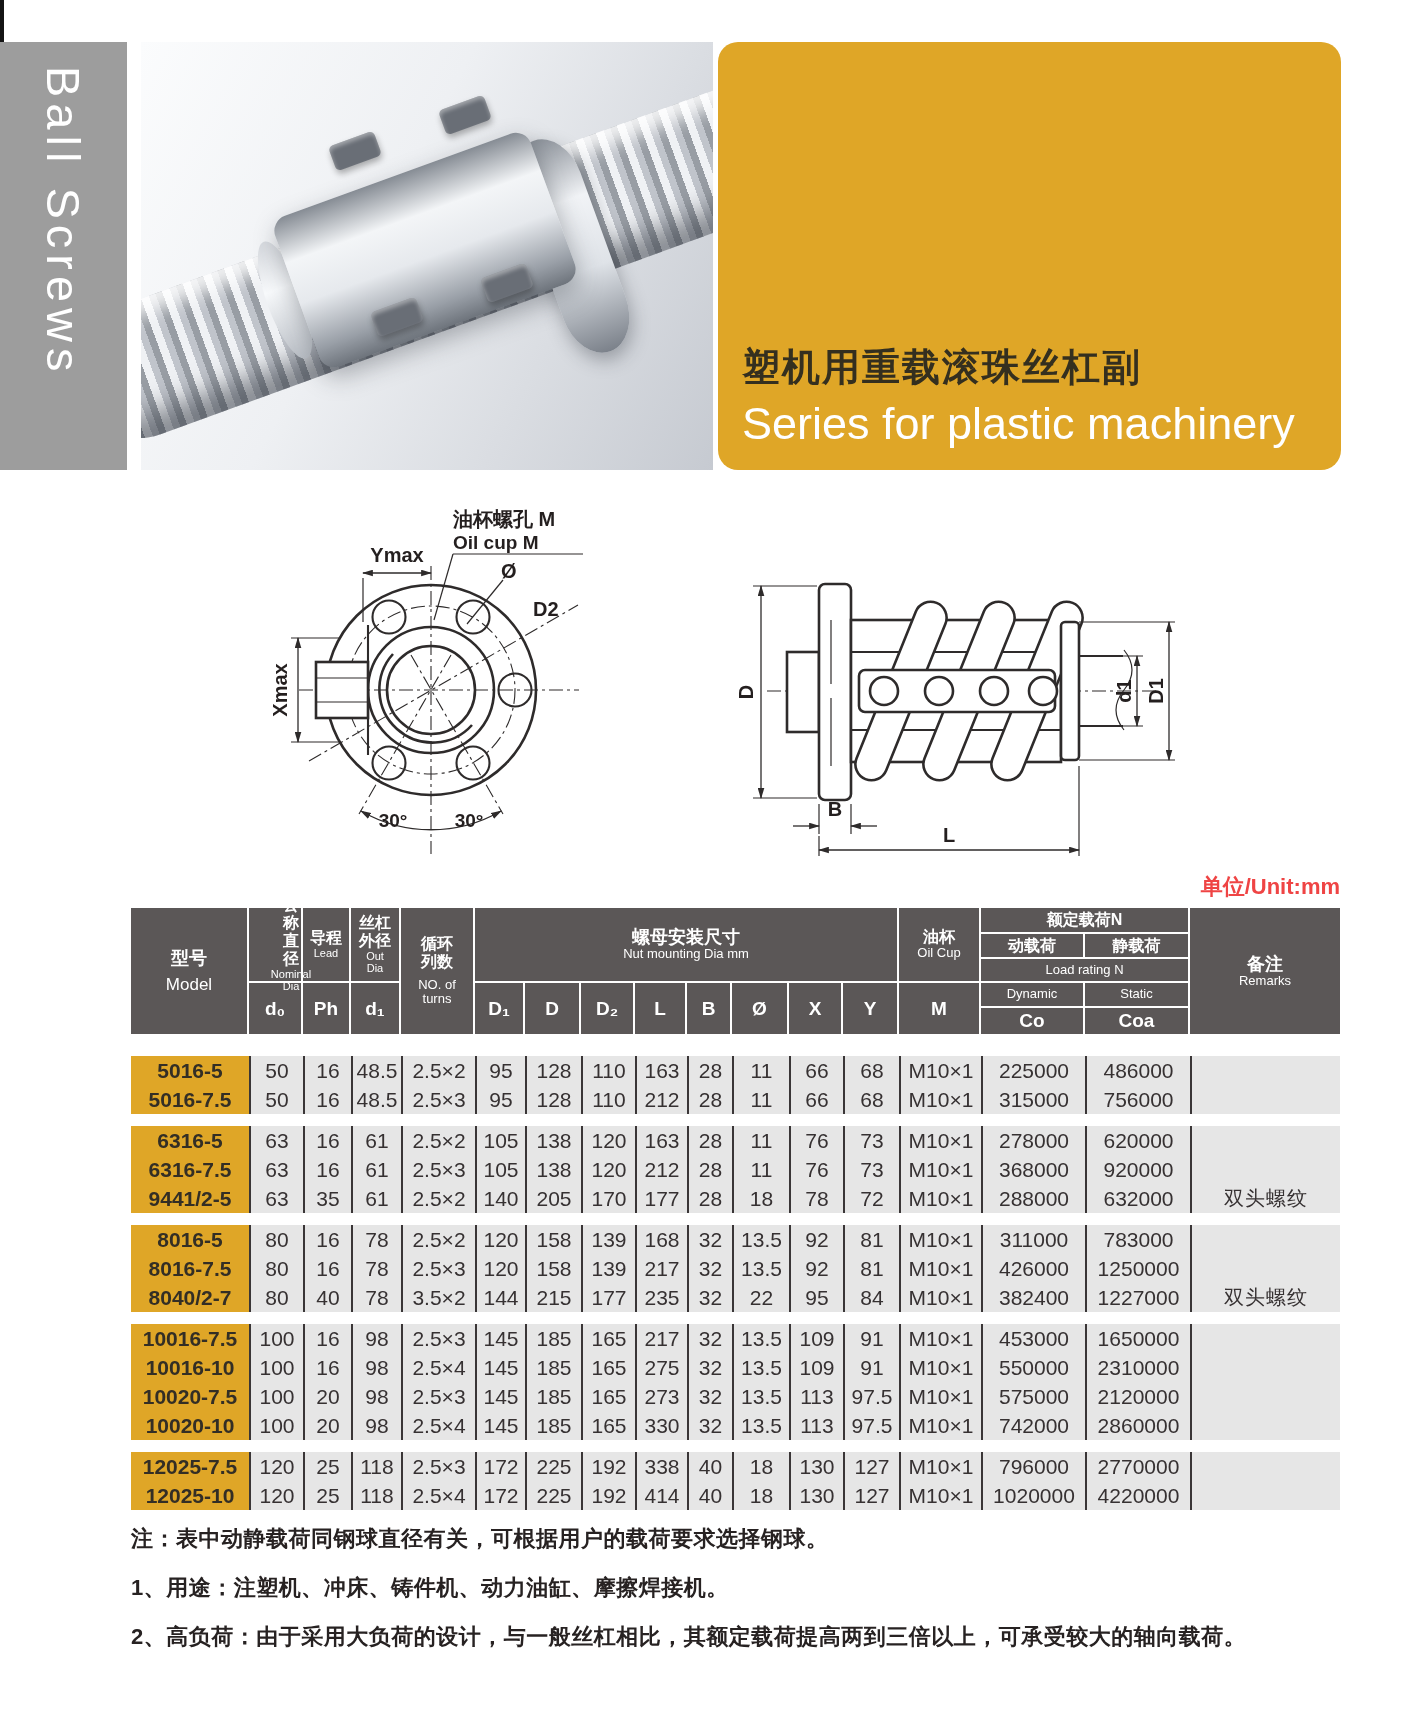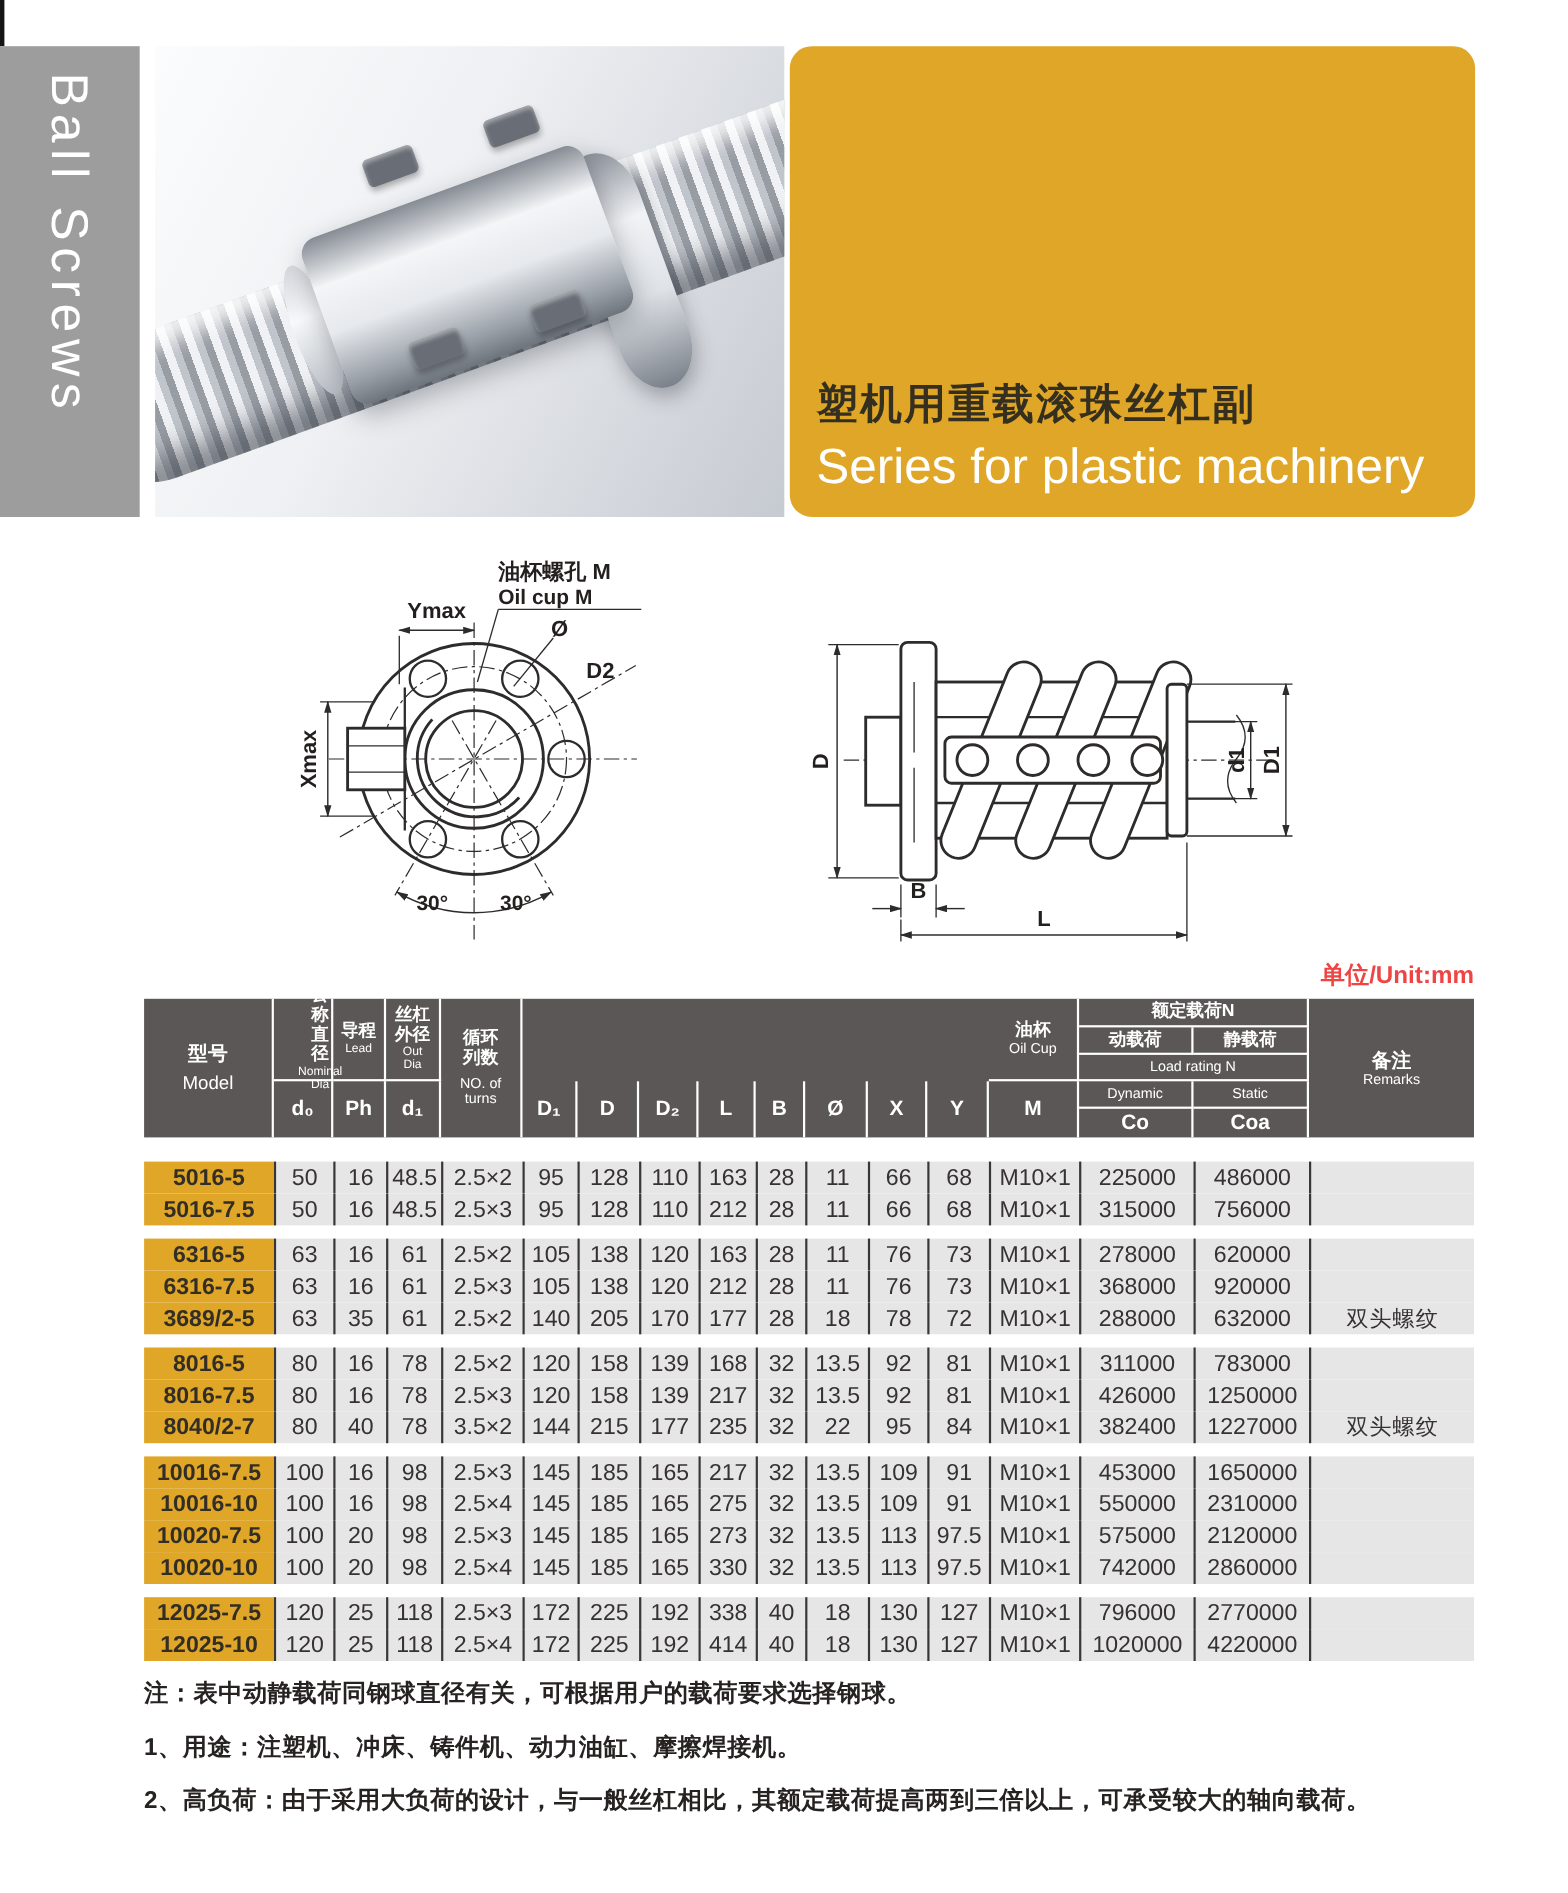--- a/index.html
+++ b/index.html
@@ -270,20 +270,24 @@
     <div class="hc hc-d1 nbb">
       <span class="sym">d₁</span>
     </div>
     <div class="hc hc-turns nbb">
       <span class="zh">循环
 列数</span>
       <span class="gap8"></span>
       <span class="en-md">NO. of
 turns</span>
     </div>
+    <div class="hc hc-nut">
+      <span class="zh-lg">螺母安装尺寸</span>
+      <span class="en-md">Nut mounting Dia  mm</span>
+    </div>
     <div class="hc nbb" style="grid-area:4/6/6/7"><span class="sym">D₁</span></div>
     <div class="hc nbb" style="grid-area:4/7/6/8"><span class="sym">D</span></div>
     <div class="hc nbb" style="grid-area:4/8/6/9"><span class="sym">D₂</span></div>
     <div class="hc nbb" style="grid-area:4/9/6/10"><span class="sym">L</span></div>
     <div class="hc nbb" style="grid-area:4/10/6/11"><span class="sym">B</span></div>
     <div class="hc nbb" style="grid-area:4/11/6/12"><span class="sym">Ø</span></div>
     <div class="hc nbb" style="grid-area:4/12/6/13"><span class="sym">X</span></div>
     <div class="hc nbb" style="grid-area:4/13/6/14"><span class="sym">Y</span></div>
     <div class="hc hc-oil">
       <span class="zh">油杯</span>
@@ -371,21 +375,21 @@
         <div class="tc">120</div>
         <div class="tc">212</div>
         <div class="tc">28</div>
         <div class="tc">11</div>
         <div class="tc">76</div>
         <div class="tc">73</div>
         <div class="tc">M10×1</div>
         <div class="tc">368000</div>
         <div class="tc">920000</div>
         <div class="tc rem"></div>
-        <div class="tc model">3689/2-5</div>
+        <div class="tc model">9441/2-5</div>
         <div class="tc">63</div>
         <div class="tc">35</div>
         <div class="tc">61</div>
         <div class="tc">2.5×2</div>
         <div class="tc">140</div>
         <div class="tc">205</div>
         <div class="tc">170</div>
         <div class="tc">177</div>
         <div class="tc">28</div>
         <div class="tc">18</div>

